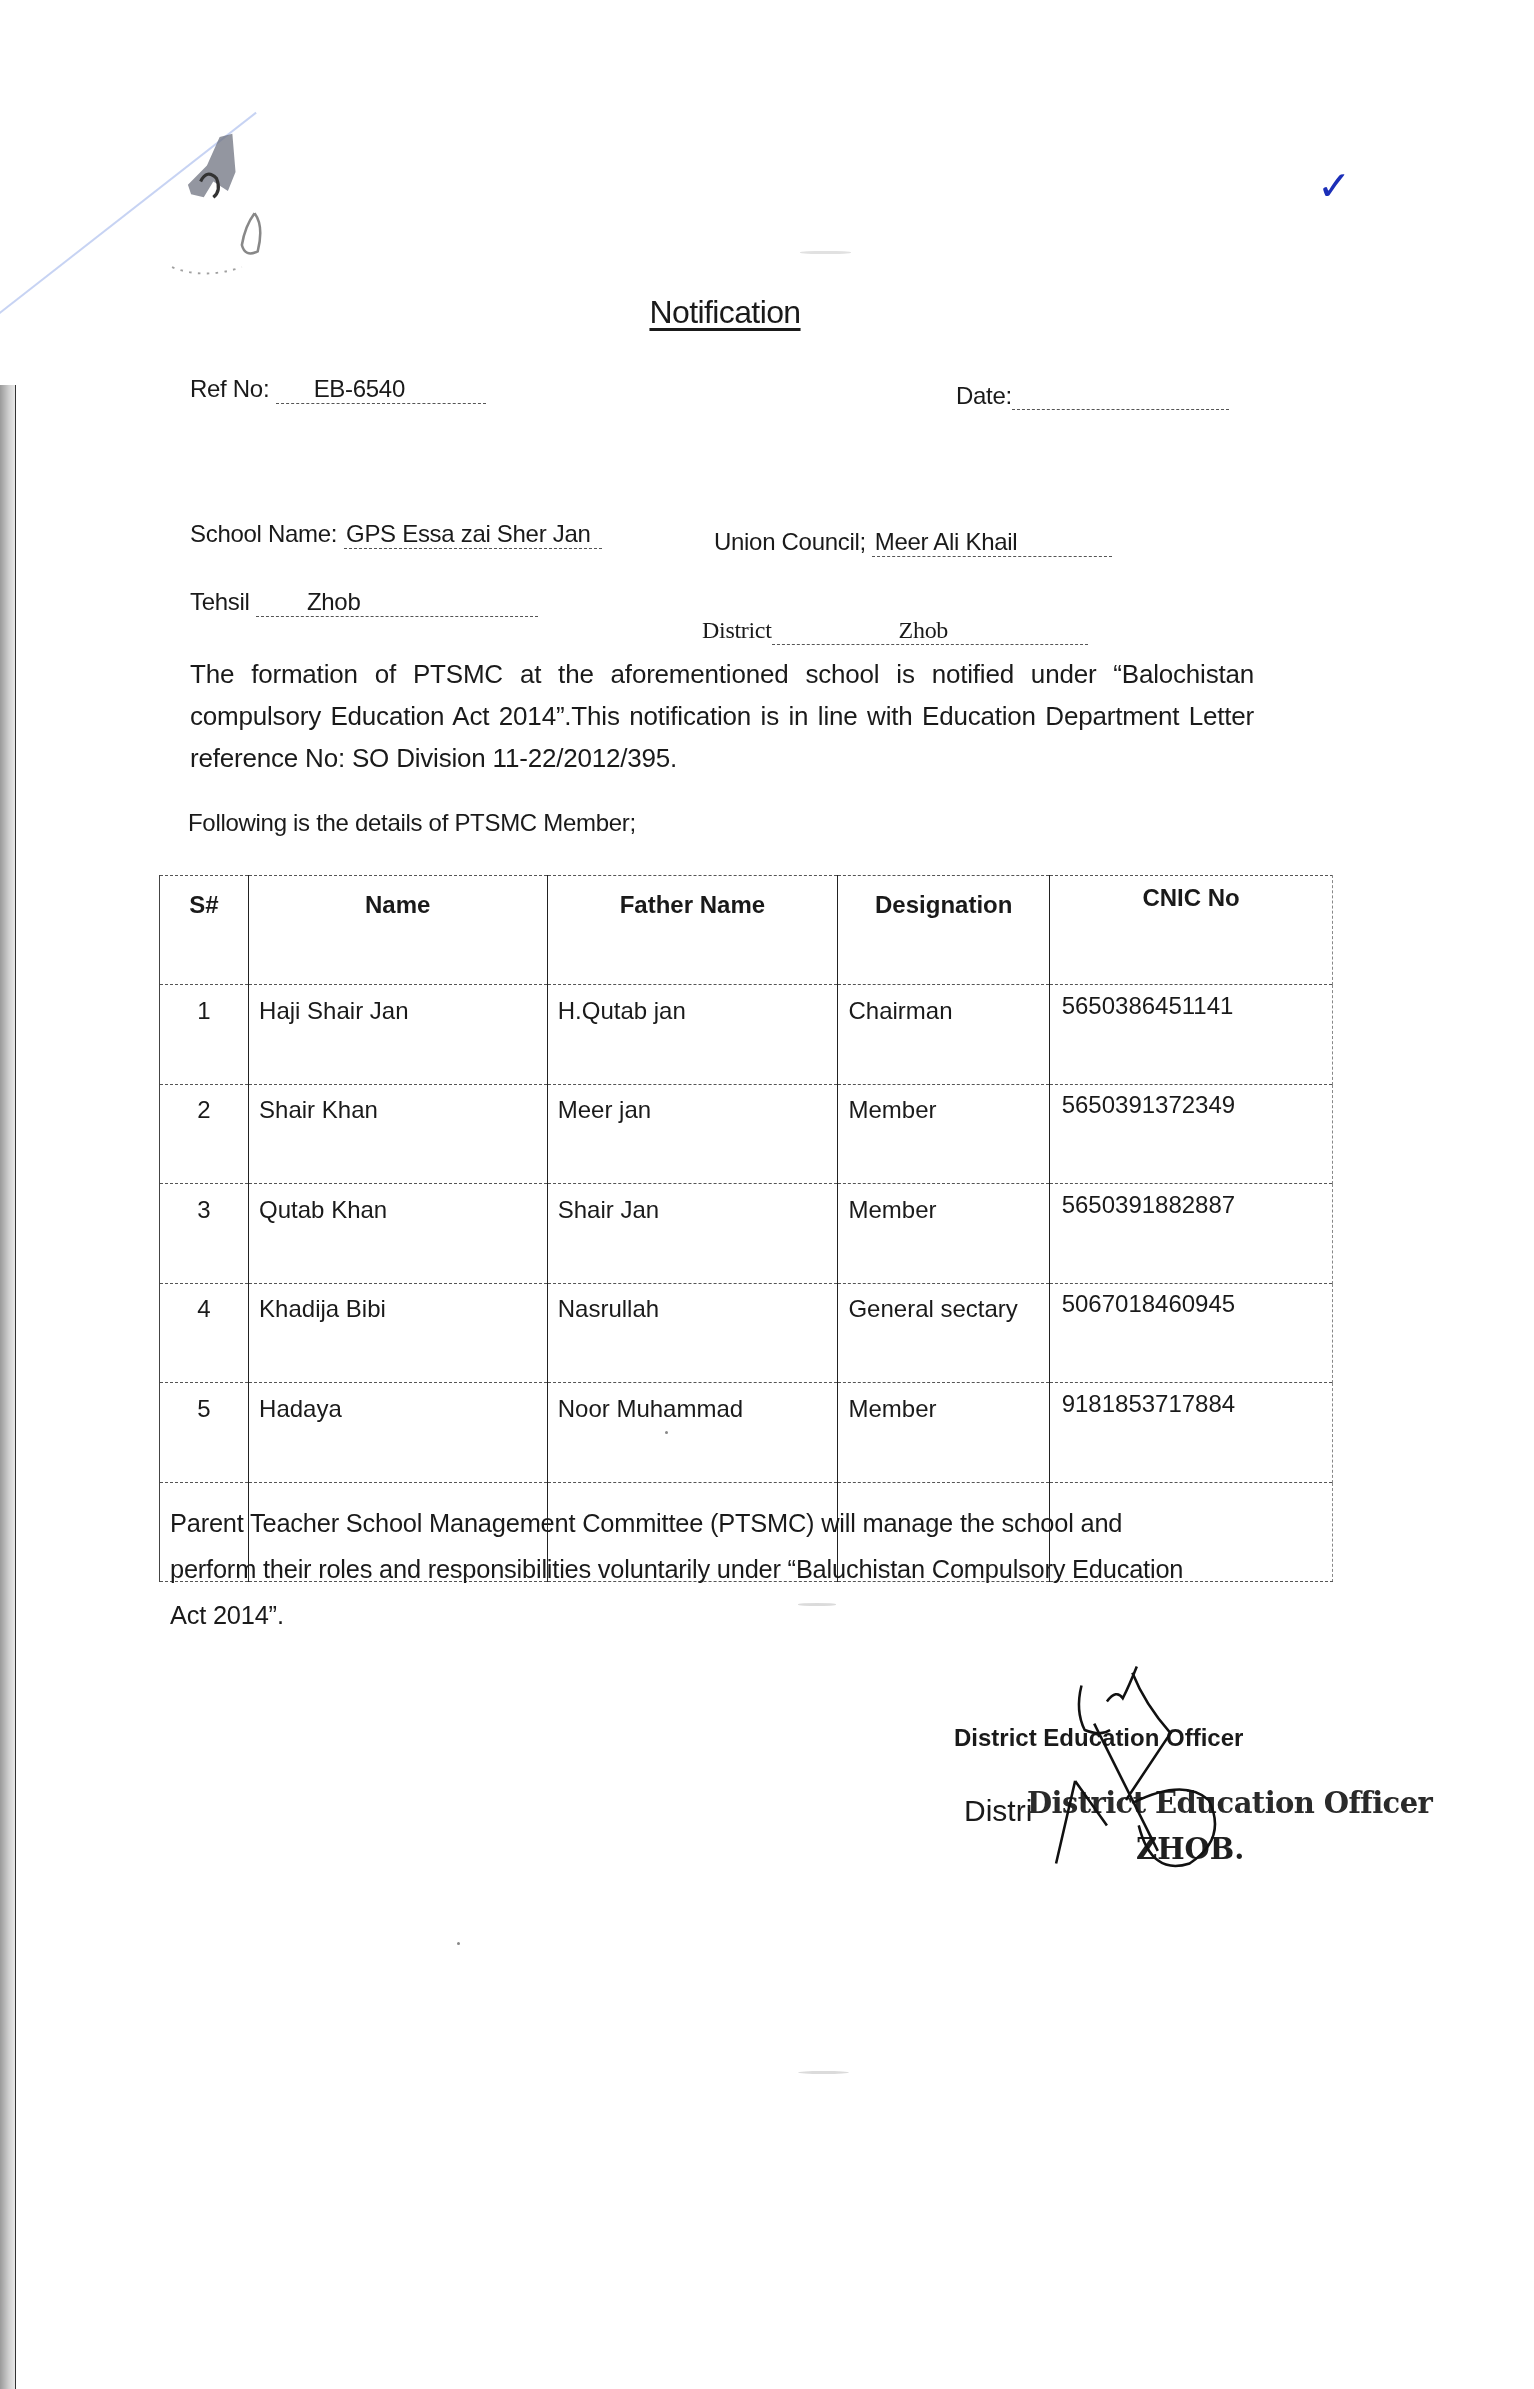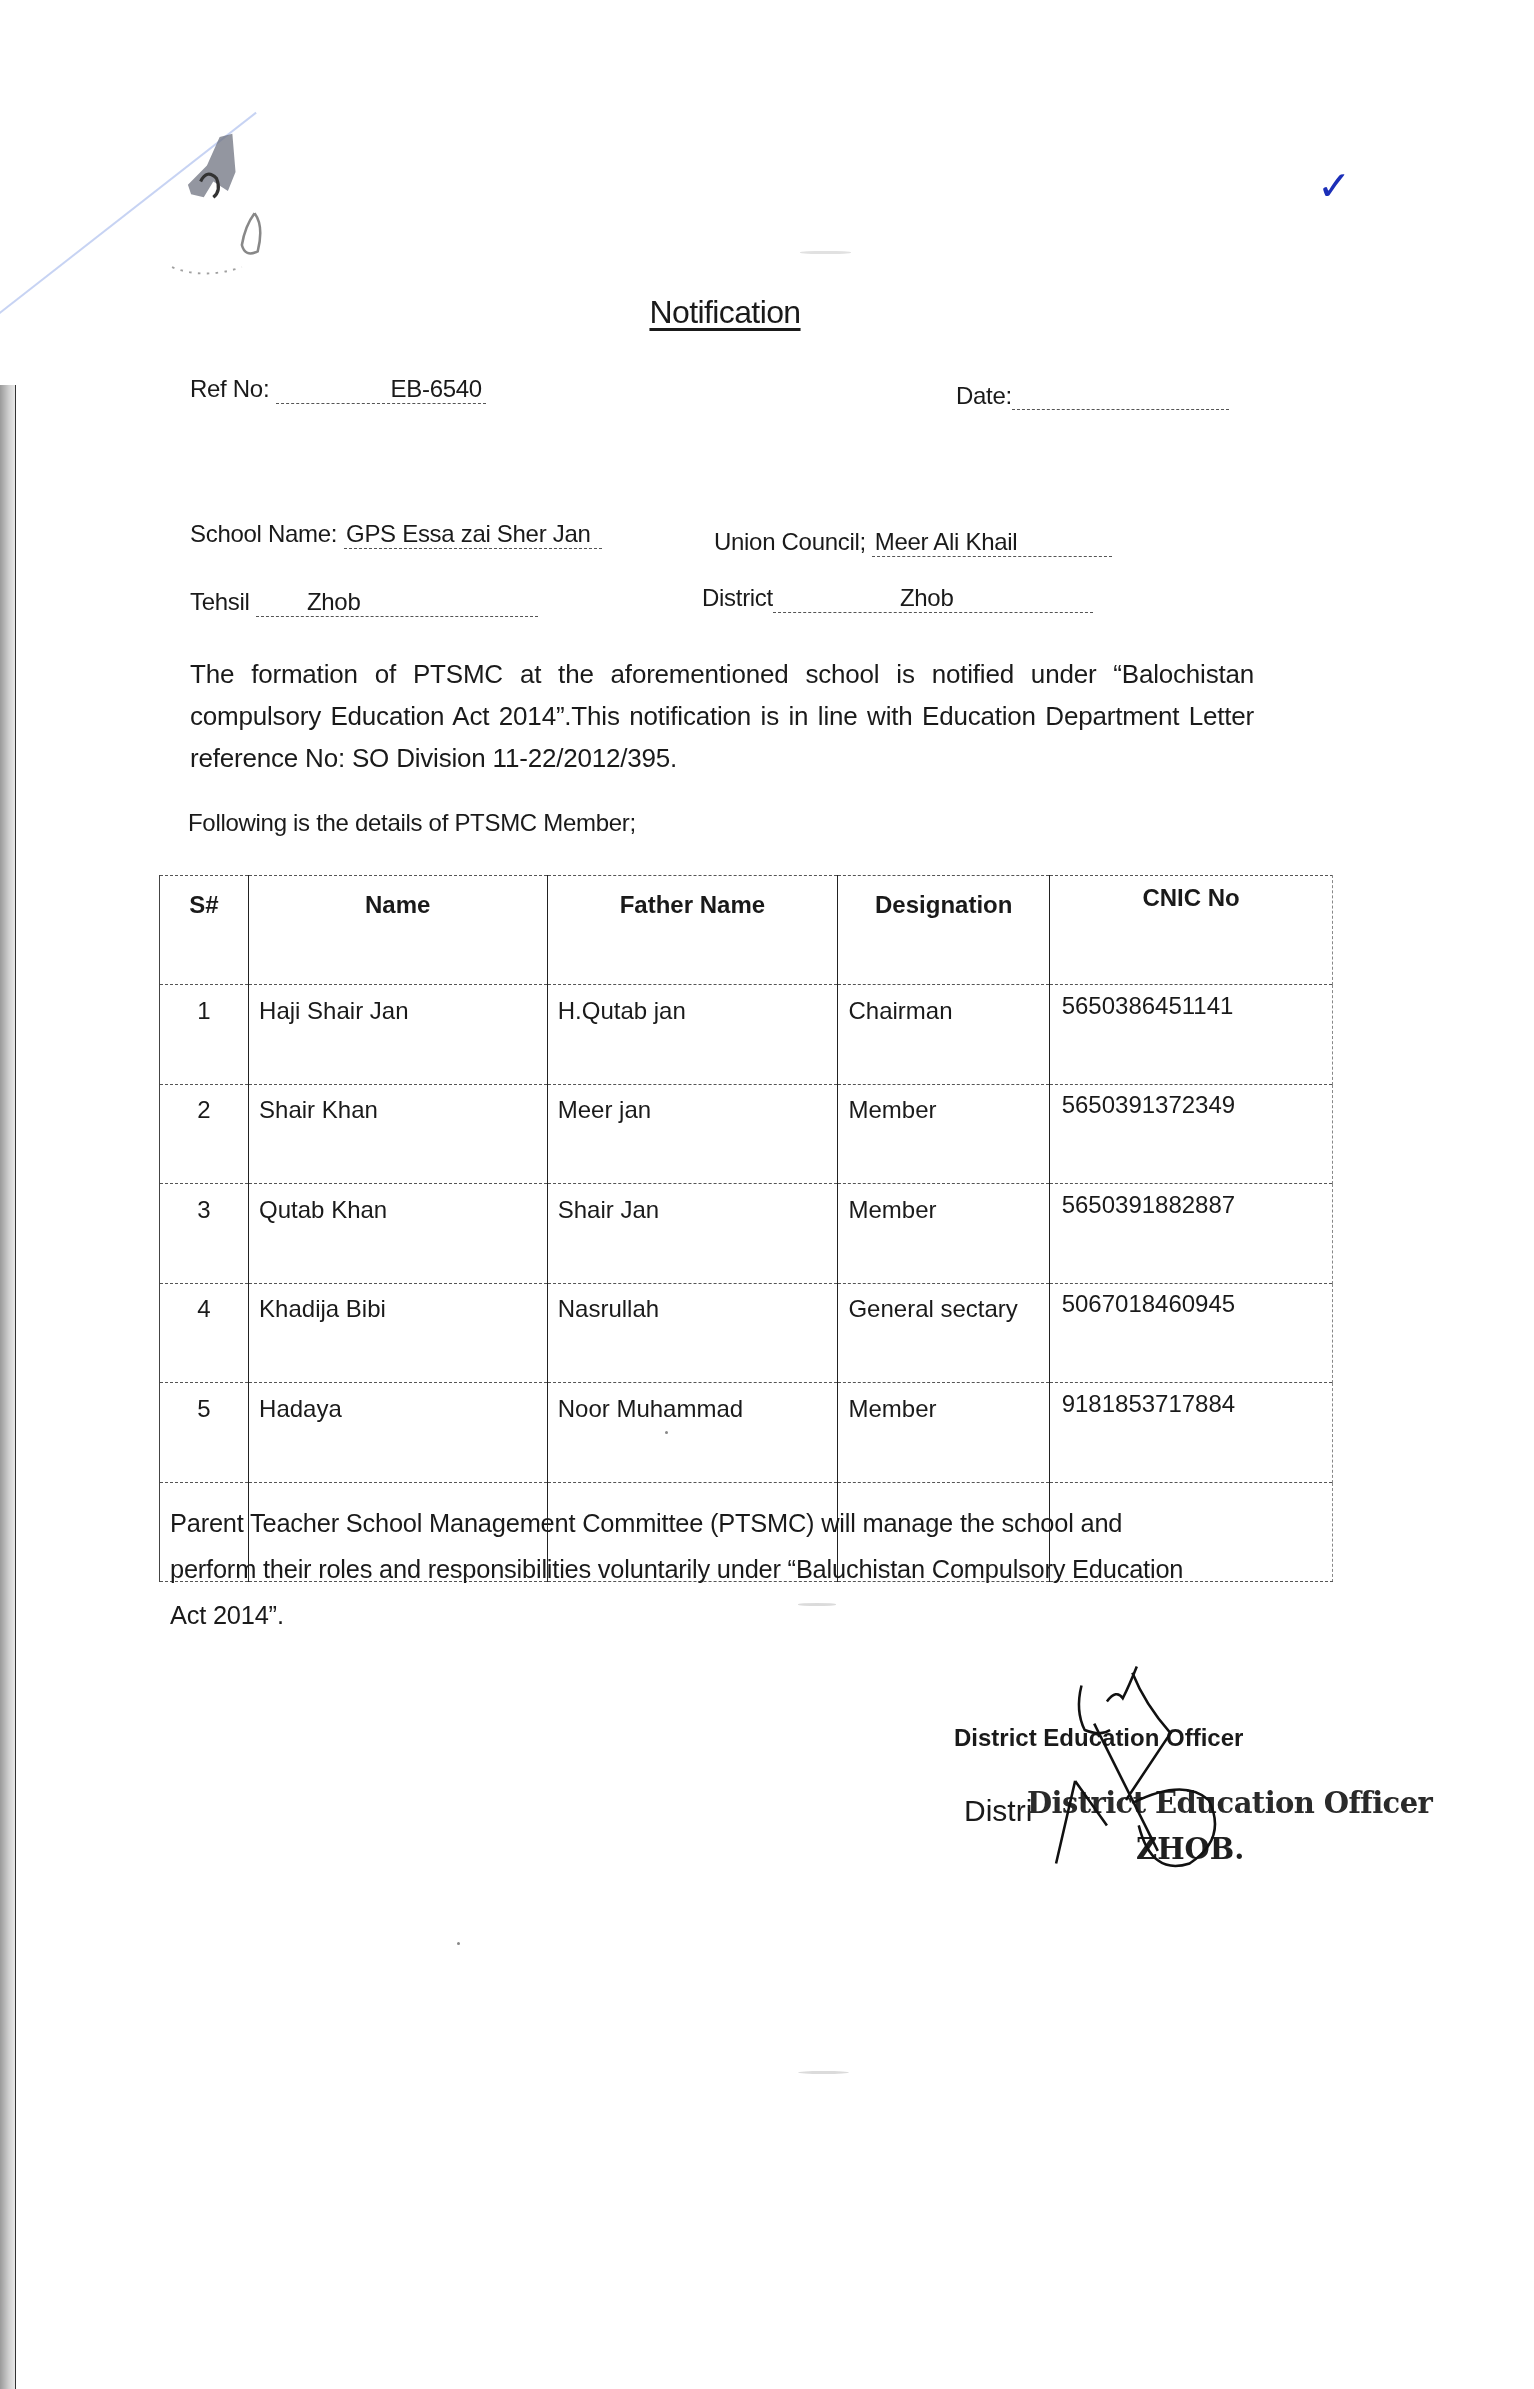--- a/index.html
+++ b/index.html
@@ -48,40 +48,40 @@
   <path d="M160 145 q15 20 5 60 q-20 10 -25 -10 q5 -30 20 -50" fill="none" stroke="#555" stroke-width="4" opacity="0.7"></path>
   <path d="M30 230 q50 20 110 0" fill="none" stroke="#777" stroke-width="3" stroke-dasharray="4 10" opacity="0.7"></path>
 </svg>
 
 <div class="abs check">✓</div>
 
 <div class="abs title">Notification</div>
 
 <div class="abs lbl" style="left:190px; top:375px;">
   <span>Ref No:</span>
-  <span class="fill" style="width:210px; padding-left:38px; box-sizing:border-box;text-align:right;">EB-6540</span>
+  <span class="fill" style="width:210px; padding-left:38px; box-sizing:border-box;">EB-6540</span>
 </div>
 <div class="abs lbl" style="left:956px; top:382px;">
   <span>Date:</span><span class="fill" style="width:210px; height:21.6px; vertical-align:bottom;"></span>
 </div>
 
 <div class="abs lbl" style="left:190px; top:520px;">
   <span>School Name:</span>
   <span class="fill" style="padding:0 11.5px 0 2.5px;">GPS Essa zai Sher Jan</span>
 </div>
 <div class="abs lbl" style="left:714px; top:520px;margin-top:8px;">
   <span>Union Council;</span>
   <span class="fill" style="padding:0 95px 0 2.5px;">Meer Ali Khail</span>
 </div>
 
 <div class="abs lbl" style="left:190px; top:588px;">
   <span>Tehsil</span>
   <span class="fill" style="padding:0 178px 0 51px;">Zhob</span>
 </div>
-<div class="abs lbl" style="left:702px; top:584px;">
+<div class="abs lbl" style="left:702px; top:617px;font-family:Liberation Serif, serif;">
   <span>District</span><span class="fill" style="padding:0 140px 0 127px;">Zhob</span>
 </div>
 
 <div class="abs para" style="top:653px;">The formation of PTSMC at the aforementioned school is notified under “Balochistan compulsory Education Act 2014”.This notification is in line with Education Department Letter reference No: SO Division 11-22/2012/395.</div>
 
 <div class="abs follow">Following is the details of PTSMC Member;</div>
 
 <table class="members">
   <colgroup>
     <col style="width:89px">

